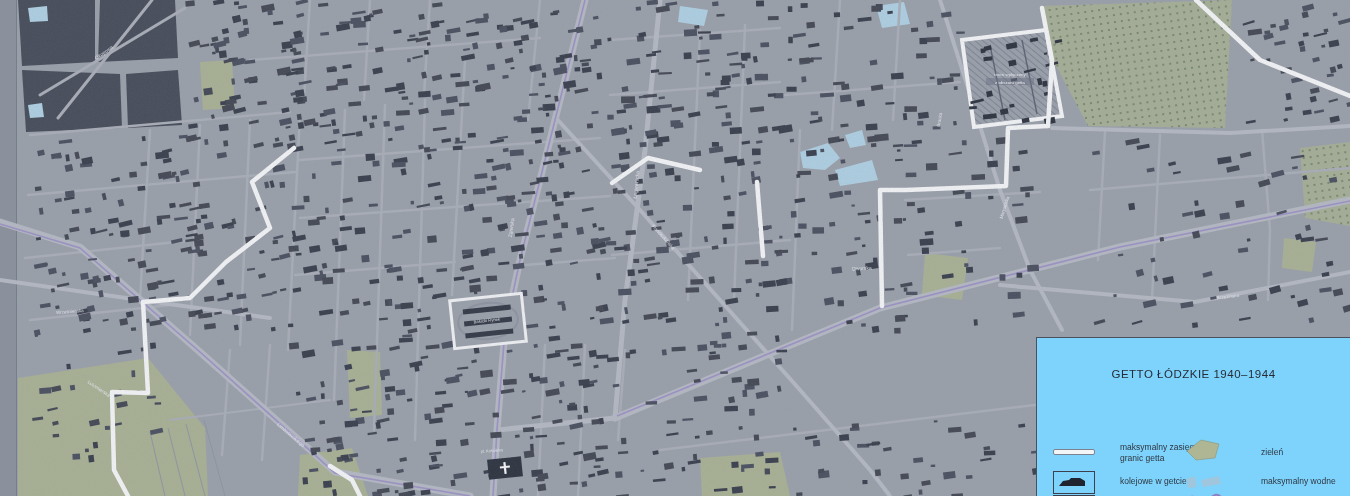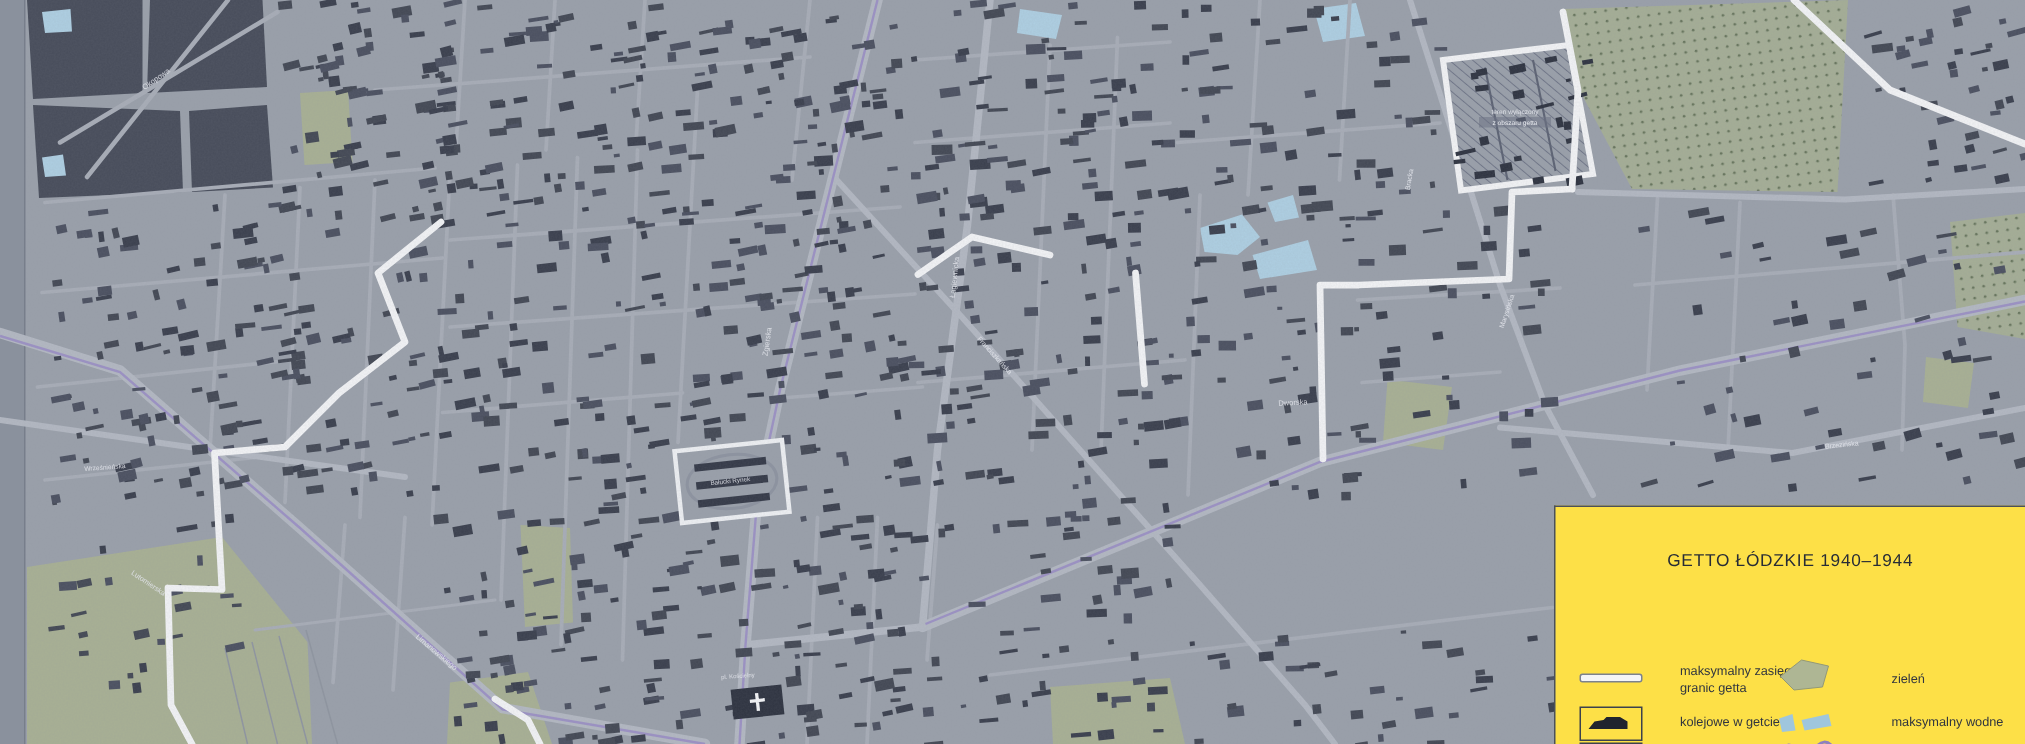--- a/index.html
+++ b/index.html
@@ -1,21 +1,21 @@
 <!DOCTYPE html>
 <html><head>
 <meta charset="utf-8">
 <style>
   html,body{margin:0;padding:0;background:#9aa0aa;}
   #stage{position:relative;width:1350px;height:496px;overflow:hidden;
     font-family:"Liberation Sans","DejaVu Sans",sans-serif;}
   #map-svg{position:absolute;left:0;top:0;}
   
   .legend{position:absolute;left:1036px;top:337px;width:314px;height:159px;
-    background:#fde047;border-top:1.5px solid #4a505c;border-left:1.5px solid #4a505c;
+    background:#7dd3fc;border-top:1.5px solid #4a505c;border-left:1.5px solid #4a505c;
     overflow:hidden;box-sizing:border-box;}
   .legend-title{position:absolute;left:0;right:0;top:30px;text-align:center;
     font-size:11.5px;letter-spacing:.5px;color:#272c36;}
   .lrow{position:absolute;height:26px;}
   .sw{position:absolute;display:block;}
   .sw-c1{left:16px;width:40px;}
   .lab-c1{position:absolute;left:83px;width:98px;font-size:8.5px;line-height:1.25;color:#30353f;}
   .sw-c2{left:146px;width:42px;}
   .lab-c2{position:absolute;left:224px;width:100px;font-size:8.5px;line-height:1.25;color:#30353f;}
   .swatch-boundary{top:8px;height:4px;background:#f4f5f7;border:1px solid #7c828e;border-radius:2px;}

